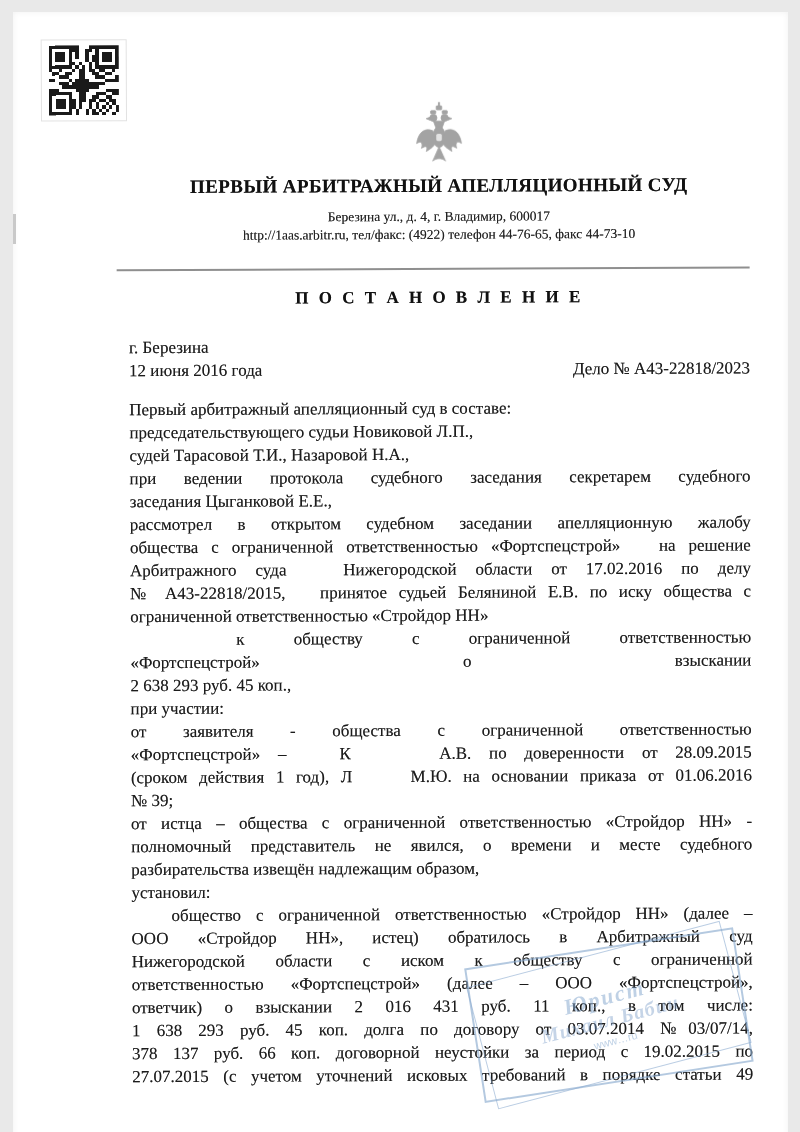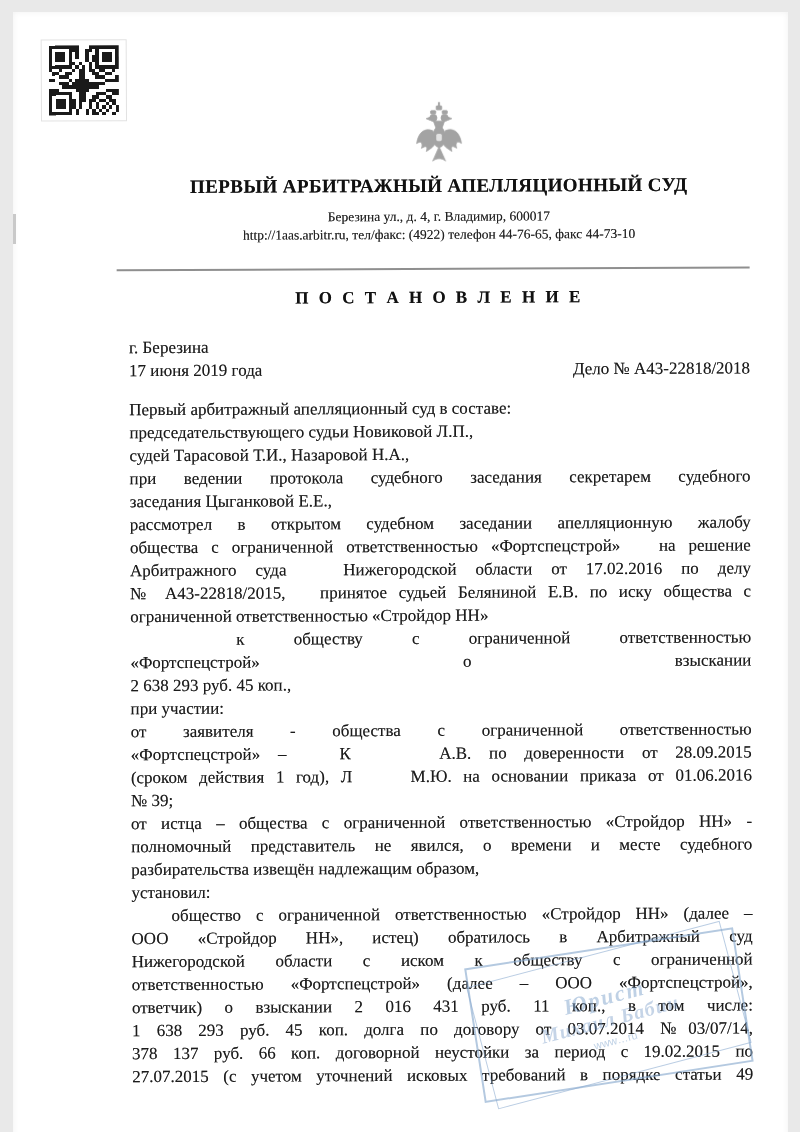--- a/index.html
+++ b/index.html
@@ -356,23 +356,23 @@
         <div>http://1aas.arbitr.ru, тел/факс: (4922) телефон 44-76-65, факс 44-73-10</div>
       </div>
 
       <hr class="rule">
 
       <div class="doc-title txt">П О С Т А Н О В Л Е Н И Е</div>
 
       <div class="dateline txt">
         <div class="left">
           <div>г. Березина</div>
-          <div>17 июня 2019 года</div>
+          <div>12 июня 2016 года</div>
         </div>
-        <div class="case-no">Дело № А43-22818/2018</div>
+        <div class="case-no">Дело № А43-22818/2023</div>
       </div>
 
       <div class="body-text txt" id="body-lines">
           <div class="ln l">Первый арбитражный апелляционный суд в составе:</div>
           <div class="ln l">председательствующего судьи Новиковой Л.П.,</div>
           <div class="ln l">судей Тарасовой Т.И., Назаровой Н.А.,</div>
           <div class="ln j">при ведении протокола судебного заседания секретарем судебного</div>
           <div class="ln l">заседания Цыганковой Е.Е.,</div>
           <div class="ln j">рассмотрел в открытом судебном заседании апелляционную жалобу</div>
           <div class="ln j">общества с ограниченной ответственностью «Фортспецстрой» &nbsp; на решение</div>

